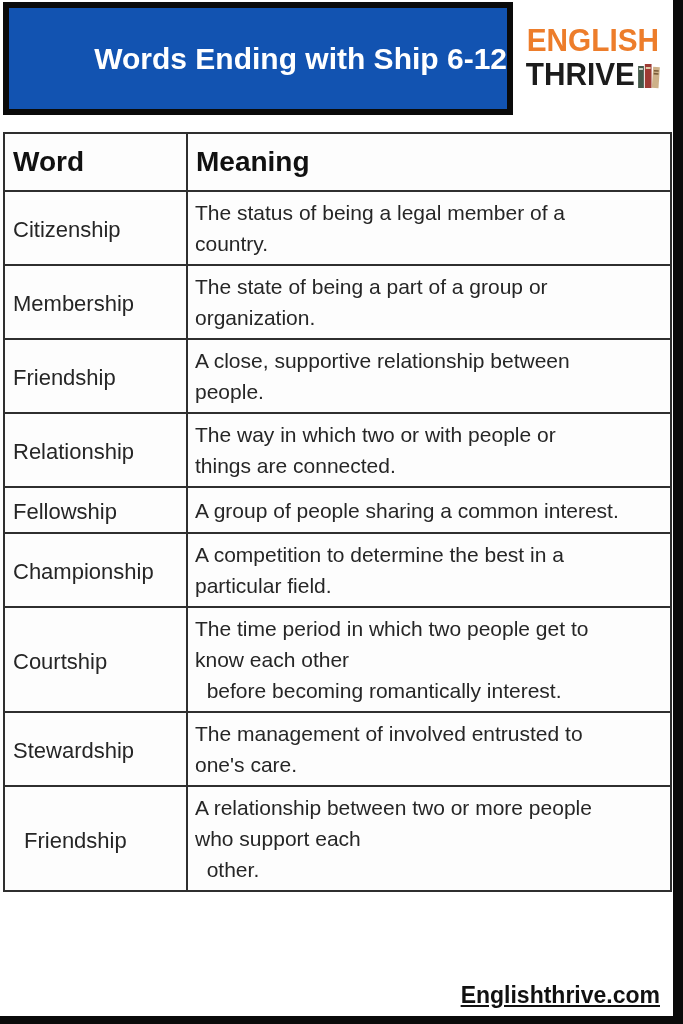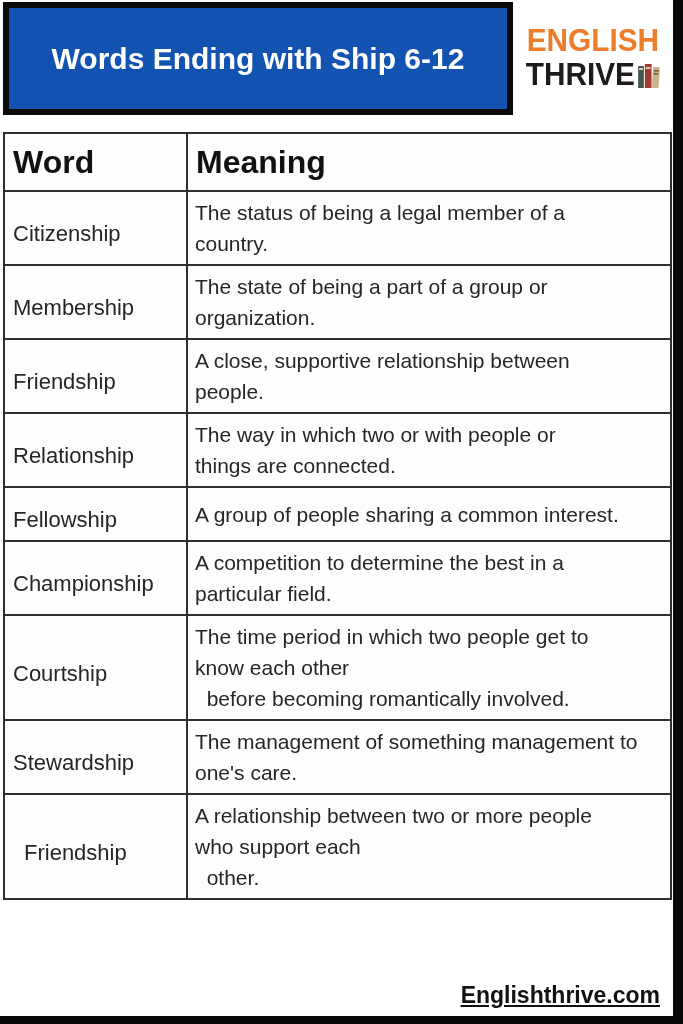--- a/index.html
+++ b/index.html
@@ -21,21 +21,21 @@
   }
   
   .edge-right{position:absolute;top:0;right:0;width:10px;height:1024px;background:var(--border-black);}
   .edge-bottom{position:absolute;left:0;bottom:0;width:683px;height:8px;background:var(--border-black);}
 
   
   .banner{
     position:absolute;left:3px;top:2px;width:510px;height:113px;
     background:var(--banner-blue);
     border:6px solid var(--border-black);
-    display:flex;flex-direction:column;align-items:center;justify-content:center;
+    display:flex;flex-direction:column;align-items:flex-end;justify-content:center;
   }
   .banner-line{
     color:#ffffff;font-size:30px;font-weight:bold;line-height:47px;
     letter-spacing:0px;text-align:center;white-space:nowrap;
   }
 
   
   .logo{
     position:absolute;left:517px;top:24px;width:152px;
     display:flex;flex-direction:column;align-items:center;
@@ -57,26 +57,26 @@
     position:absolute;left:3px;top:132px;width:669px;
     border-collapse:collapse;table-layout:fixed;
     background:#fdfdfd;
   }
   .word-table th,.word-table td{
     border:2px solid var(--table-line);
     vertical-align:middle;
   }
   .col-word{width:183px;}
   .word-table th{
-    font-size:32px;font-weight:bold;color:#111111;text-align:left;
+    font-size:28px;font-weight:bold;color:#111111;text-align:left;
     padding:9px 6px 9px 8px;line-height:38px;
   }
   .word-cell{
     font-size:22px;color:var(--text-dark);
-    padding:16px 4px 5px 8px;line-height:31px;white-space:nowrap;
+    padding:8px 4px 5px 8px;line-height:31px;white-space:nowrap;
   }
   .word-cell.indented{padding-left:19px;}
   .meaning-cell{
     font-size:21px;color:var(--text-dark);
     padding:5px 6px 5px 7px;line-height:31px;
     white-space:pre-wrap;
     margin-top:44px;
   }
 
   
@@ -146,25 +146,25 @@
       </tr>
       <tr>
         <td class="word-cell">Championship</td>
         <td class="meaning-cell">A competition to determine the best in a
 particular field.</td>
       </tr>
       <tr>
         <td class="word-cell">Courtship</td>
         <td class="meaning-cell">The time period in which two people get to
 know each other
-  before becoming romantically involved.</td>
+  before becoming romantically interest.</td>
       </tr>
       <tr>
         <td class="word-cell">Stewardship</td>
-        <td class="meaning-cell">The management of something management to
+        <td class="meaning-cell">The management of involved entrusted to
 one's care.</td>
       </tr>
       <tr>
         <td class="word-cell indented">Friendship</td>
         <td class="meaning-cell">A relationship between two or more people
 who support each
   other.</td>
       </tr>
     </tbody>
 </table>

